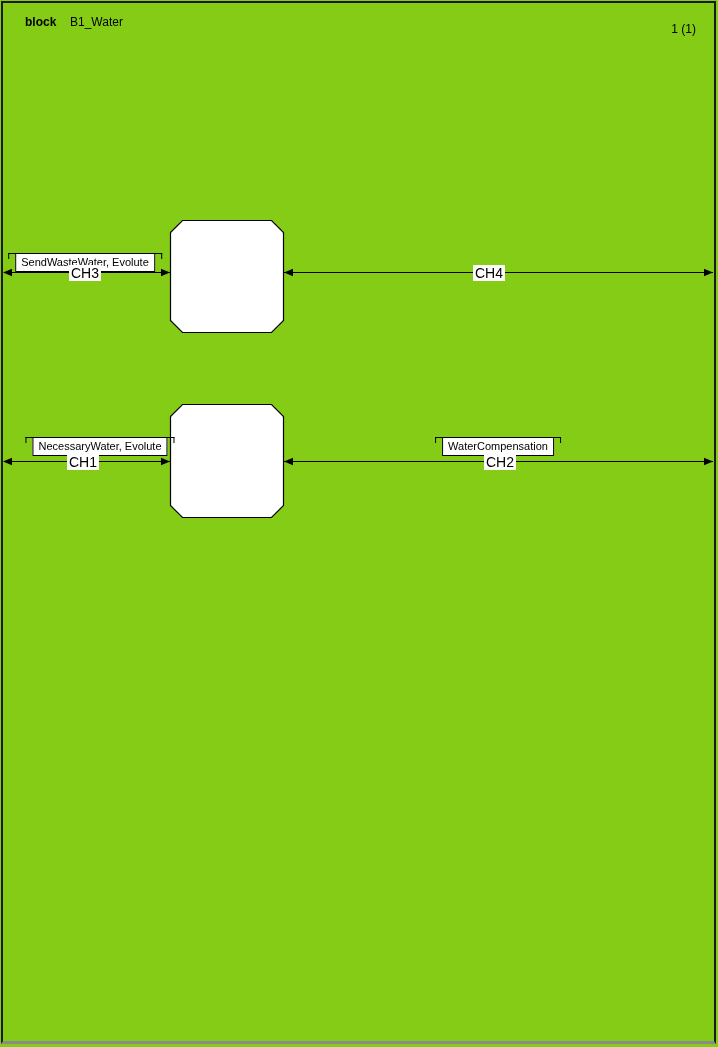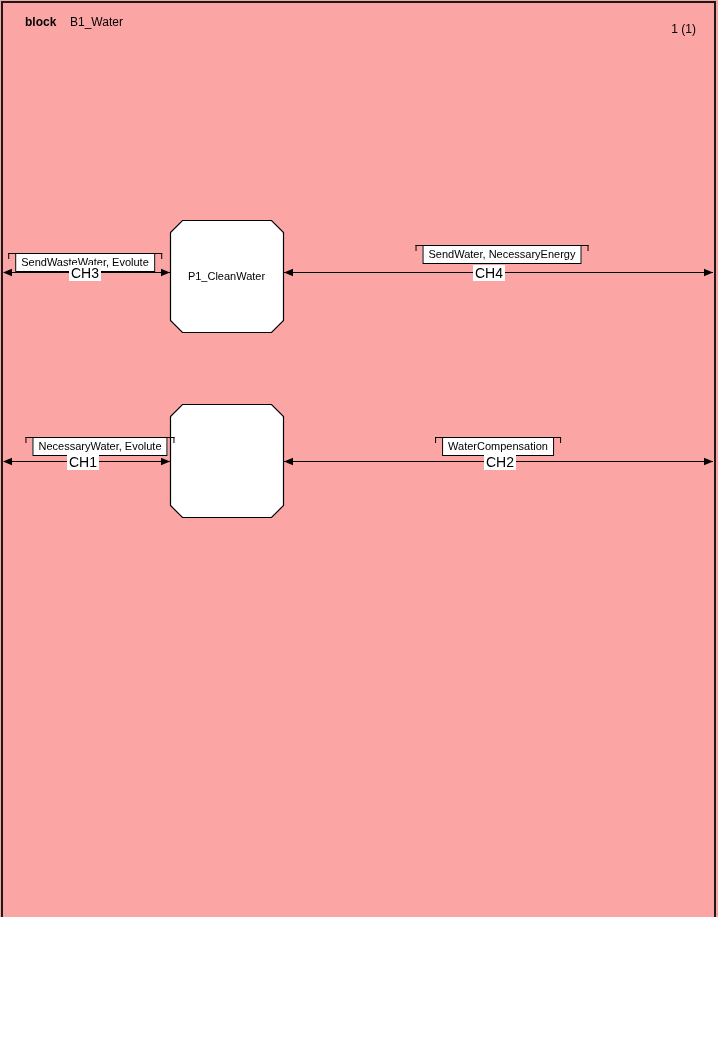--- a/index.html
+++ b/index.html
@@ -3,22 +3,22 @@
 <meta charset="utf-8">
 <style>
   html, body {
     margin: 0;
     padding: 0;
     background: #ffffff;
   }
   .page {
     position: relative;
     width: 718px;
-    height: 917px;
-    background: #fca5a5;
+    height: 1047px;
+    background: #84cc16;
     font-family: "Liberation Sans", sans-serif;
     color: #000000;
     overflow: hidden;
   }
   .frame {
     position: absolute;
     left: 1px;
     top: 1px;
     width: 715px;
     height: 1043px;
@@ -137,24 +137,22 @@
       <line x1="284" y1="461.5" x2="713" y2="461.5" stroke="#000000" stroke-width="1.2"></line>
       <polygon points="284,461.5 293,457.8 293,465.2" fill="#000000"></polygon>
       <polygon points="713,461.5 704,457.8 704,465.2" fill="#000000"></polygon>
     </g>
   </svg>
 
   <div class="hdr-kind">block</div>
   <div class="hdr-name">B1_Water</div>
   <div class="hdr-page">1 (1)</div>
 
-  <div class="proc-label p1">P1_CleanWater</div>
 
   <div class="siglist" style="left:85px; top:253px;">SendWasteWater, Evolute</div>
-  <div class="siglist" style="left:502px; top:245px;">SendWater, NecessaryEnergy</div>
   <div class="siglist" style="left:100px; top:437px;">NecessaryWater, Evolute</div>
   <div class="siglist" style="left:498px; top:437px;">WaterCompensation</div>
 
   <div class="chid" style="left:85px; top:273px;">CH3</div>
   <div class="chid" style="left:489px; top:273px;text-align:center;">CH4</div>
   <div class="chid" style="left:83px; top:462px;">CH1</div>
   <div class="chid" style="left:500px; top:462px;">CH2</div>
 
 </div>
 

